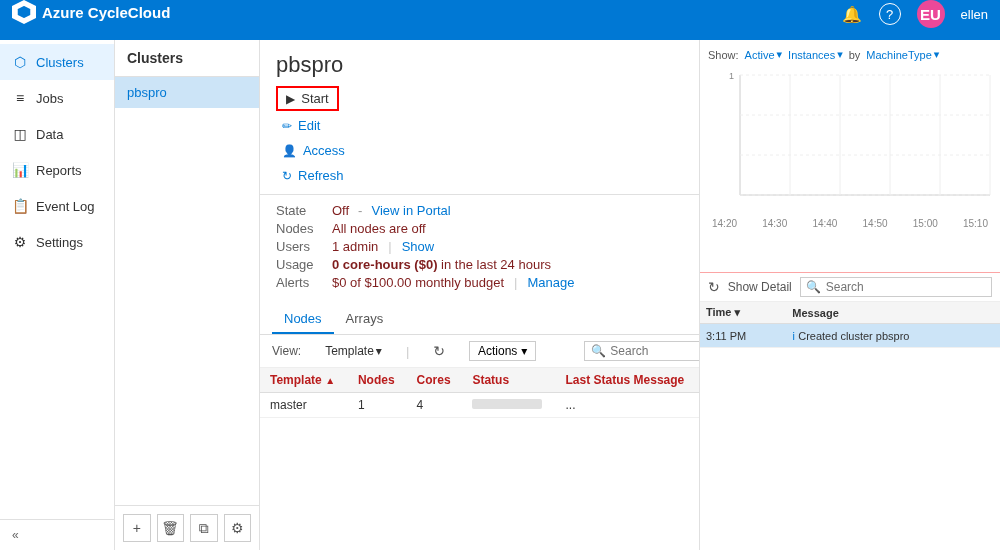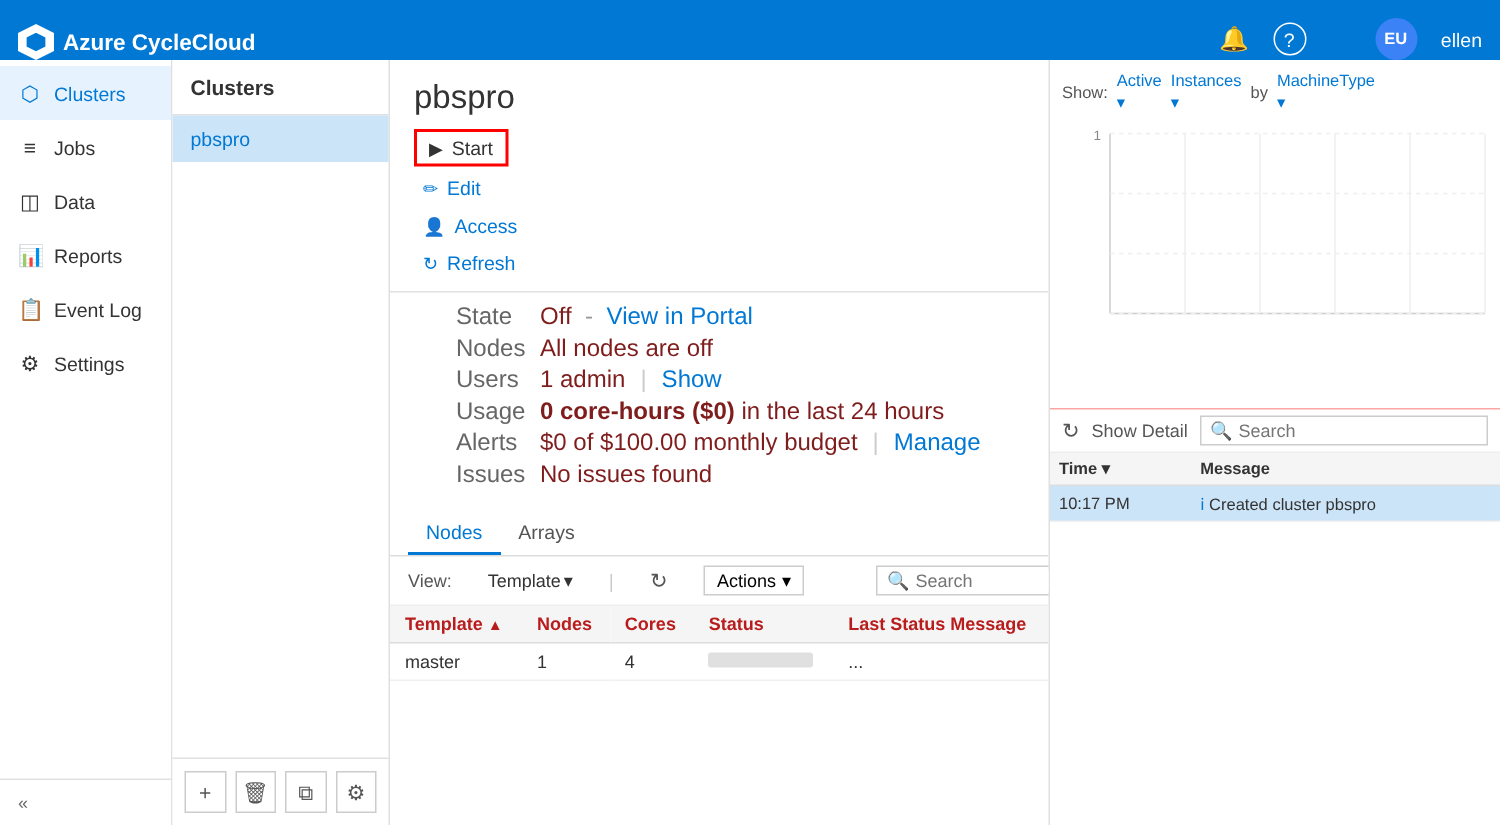--- a/index.html
+++ b/index.html
@@ -1,25 +1,25 @@
 <!DOCTYPE html>
 <html><head>
   <meta charset="utf-8">
   <style>
     * { box-sizing: border-box; margin: 0; padding: 0; }
     body { font-family: 'Segoe UI', Arial, sans-serif; font-size: 13px; color: #333; background: #f5f5f5; width: 1000px; height: 550px; overflow: hidden; display: flex; flex-direction: column; }
 
     
-    .topbar { background: #0078d4; color: white; height: 40px; display: flex; align-items: flex-end; padding: 0 12px; gap: 8px; flex-shrink: 0; }
+    .topbar { background: #0078d4; color: white; height: 40px; display: flex; align-items: flex-start; padding: 0 12px; gap: 8px; flex-shrink: 0; }
     .topbar-logo { display: flex; align-items: center; gap: 6px; font-size: 15px; font-weight: 600; }
     .topbar-logo .logo-icon { width: 24px; height: 24px; background: white; clip-path: polygon(50% 0%, 100% 25%, 100% 75%, 50% 100%, 0% 75%, 0% 25%); display: flex; align-items: center; justify-content: center; }
     .topbar-spacer { flex: 1; }
     .topbar-icons { display: flex; align-items: center; gap: 16px; }
     .topbar-icon { color: white; font-size: 16px; cursor: pointer; }
-    .topbar-user { background: #3b82f6; border-radius: 50%; width: 28px; height: 28px; display: flex; align-items: center; justify-content: center; font-size: 11px; font-weight: 600; margin-left: 30px; }
+    .topbar-user { background: #ec4899; border-radius: 50%; width: 28px; height: 28px; display: flex; align-items: center; justify-content: center; font-size: 15px; font-weight: 600; }
     .topbar-username { font-size: 13px; }
 
     
     .main-container { display: flex; flex: 1; overflow: hidden; }
 
     
     .sidebar { width: 115px; background: #fff; border-right: 1px solid #e0e0e0; display: flex; flex-direction: column; flex-shrink: 0; }
     .sidebar-nav { flex: 1; padding-top: 4px; }
     .sidebar-item { display: flex; align-items: center; gap: 8px; padding: 10px 12px; cursor: pointer; color: #333; font-size: 13px; }
     .sidebar-item.active { background: #e6f3ff; color: #0078d4; }
@@ -48,21 +48,21 @@
     
     .cluster-header { padding: 12px 16px 8px 16px; border-bottom: 1px solid #e0e0e0; }
     .cluster-name { font-size: 22px; font-weight: 400; color: #333; margin-bottom: 8px; }
     .cluster-actions { display: flex; flex-direction: column; gap: 4px; }
     .cluster-action-btn { display: flex; align-items: center; gap: 6px; padding: 3px 6px; cursor: pointer; font-size: 13px; color: #0078d4; background: none; border: none; width: fit-content; }
     .cluster-action-btn.start-btn { border: 2px solid red; color: #333; padding: 3px 8px; }
     .cluster-action-icon { font-size: 12px; }
 
     
     .cluster-info { padding: 8px 16px; }
-    .info-row { display: flex; gap: 6px; margin-bottom: 3px; font-size: 16px; margin-left: 28px; }
+    .info-row { display: flex; gap: 6px; margin-bottom: 3px; font-size: 13px; }
     .info-label { color: #666; min-width: 50px; }
     .info-value { color: #7f1d1d; }
     .info-link { color: #0078d4; cursor: pointer; text-decoration: none; }
 
     
     .tabs-bar { display: flex; border-bottom: 1px solid #ddd; padding: 0 12px; margin-top: 4px; }
     .tab { padding: 6px 12px; cursor: pointer; font-size: 13px; color: #555; border-bottom: 2px solid transparent; }
     .tab.active { color: #0078d4; border-bottom-color: #0078d4; }
 
     
@@ -83,21 +83,21 @@
     td { padding: 5px 10px; border-bottom: 1px solid #f0f0f0; }
     .sort-icon { font-size: 10px; }
 
     
     .status-bar { width: 70px; height: 10px; background: #e0e0e0; border-radius: 2px; display: inline-block; }
 
     
     .detail-right { width: 300px; display: flex; flex-direction: column; flex-shrink: 0; }
     .chart-area { height: 233px; border-bottom: 1px solid #fca5a5; padding: 8px; position: relative; overflow: hidden; }
     .chart-controls { display: flex; align-items: center; gap: 6px; font-size: 11px; color: #555; margin-bottom: 4px; }
-    .chart-dropdown { color: #0078d4; cursor: pointer; display: flex; align-items: flex-start; gap: 2px; font-size: 11px; flex-direction: column; }
+    .chart-dropdown { color: #0078d4; cursor: pointer; display: flex; align-items: flex-end; gap: 2px; font-size: 11px; }
     .chart-svg { width: 100%; height: 150px; }
     .chart-x-labels { display: flex; justify-content: space-between; padding: 0 4px; font-size: 10px; color: #888; }
 
     
     .event-panel { flex: 1; display: flex; flex-direction: column; overflow: hidden; }
     .event-toolbar { display: flex; align-items: center; gap: 8px; padding: 4px 8px; border-bottom: 1px solid #eee; }
     .event-refresh { font-size: 14px; cursor: pointer; color: #555; }
     .event-detail-btn { font-size: 12px; color: #555; cursor: pointer; }
     .event-search { display: flex; align-items: center; border: 1px solid #ccc; padding: 2px 6px; gap: 4px; font-size: 12px; flex: 1; }
     .event-search input { border: none; outline: none; font-size: 12px; flex: 1; }
@@ -227,24 +227,20 @@
           <div class="info-row">
             <span class="info-label">Usage</span>
             <span class="info-value"><strong>0 core-hours ($0)</strong> <span>in the last 24 hours</span></span>
           </div>
           <div class="info-row">
             <span class="info-label">Alerts</span>
             <span class="info-value">$0 of $100.00 monthly budget</span>
             <span style="color:#ccc; margin:0 4px;">|</span>
             <a class="info-link">Manage</a>
           </div>
-          <div class="info-row">
-            <span class="info-label">Issues</span>
-            <span class="info-value">No issues found</span>
-          </div>
         </div>
 
         <div class="tabs-bar">
           <div class="tab active">
             <span>Nodes</span>
           </div>
           <div class="tab">
             <span>Arrays</span>
           </div>
         </div>
@@ -334,20 +330,28 @@
             <line x1="30" y1="90" x2="280" y2="90" stroke="#eee" stroke-width="1" stroke-dasharray="3,3"></line>
             <line x1="30" y1="50" x2="280" y2="50" stroke="#eee" stroke-width="1" stroke-dasharray="3,3"></line>
             <line x1="30" y1="10" x2="280" y2="10" stroke="#eee" stroke-width="1" stroke-dasharray="3,3"></line>
 
             <line x1="80" y1="10" x2="80" y2="130" stroke="#eee" stroke-width="1"></line>
             <line x1="130" y1="10" x2="130" y2="130" stroke="#eee" stroke-width="1"></line>
             <line x1="180" y1="10" x2="180" y2="130" stroke="#eee" stroke-width="1"></line>
             <line x1="230" y1="10" x2="230" y2="130" stroke="#eee" stroke-width="1"></line>
             <line x1="280" y1="10" x2="280" y2="130" stroke="#eee" stroke-width="1"></line>
           </svg>
+          <div class="chart-x-labels">
+            <span>14:20</span>
+            <span>14:30</span>
+            <span>14:40</span>
+            <span>14:50</span>
+            <span>15:00</span>
+            <span>15:10</span>
+          </div>
         </div>
 
         <div class="event-panel">
           <div class="event-toolbar">
             <span class="event-refresh">↻</span>
             <span class="event-detail-btn">Show Detail</span>
             <div class="event-search">
               <span style="color:#999; font-size:12px;">🔍</span>
               <input type="text" placeholder="Search" style="">
             </div>
@@ -360,21 +364,21 @@
                     <span>Time</span>
                     <span>▾</span>
                   </th>
                   <th>
                     <span>Message</span>
                   </th>
                 </tr>
               </thead>
               <tbody>
                 <tr class="selected">
-                  <td>10:17 PM</td>
+                  <td>3:11 PM</td>
                   <td>
                     <span class="event-icon">ℹ</span>
                     <span>Created cluster pbspro</span>
                   </td>
                 </tr>
               </tbody>
             </table>
           </div>
         </div>
       </div>

